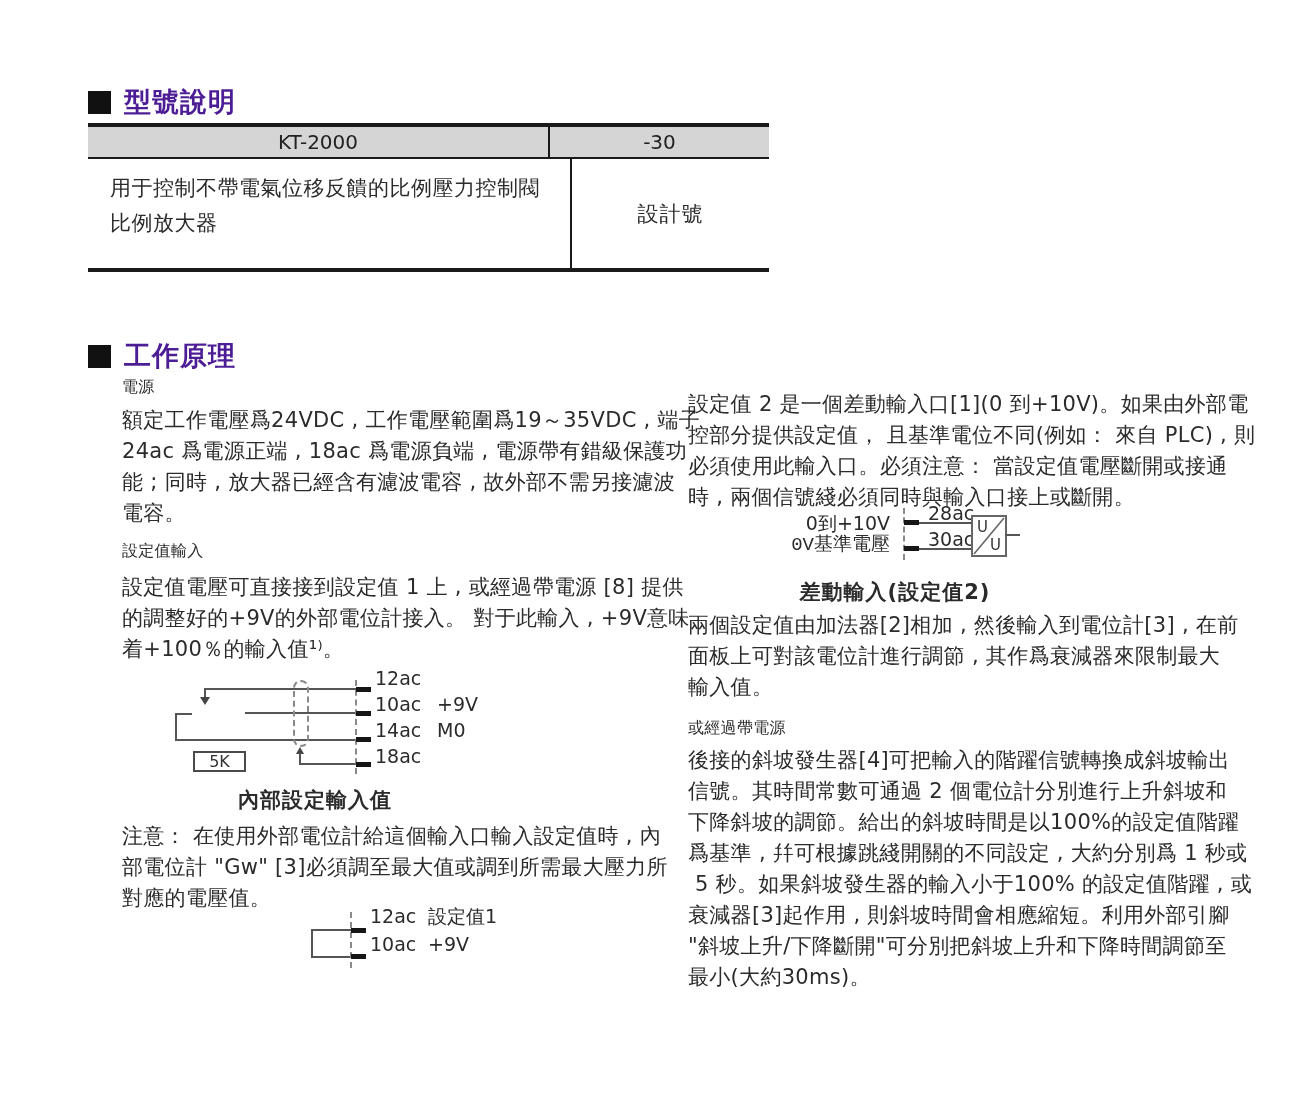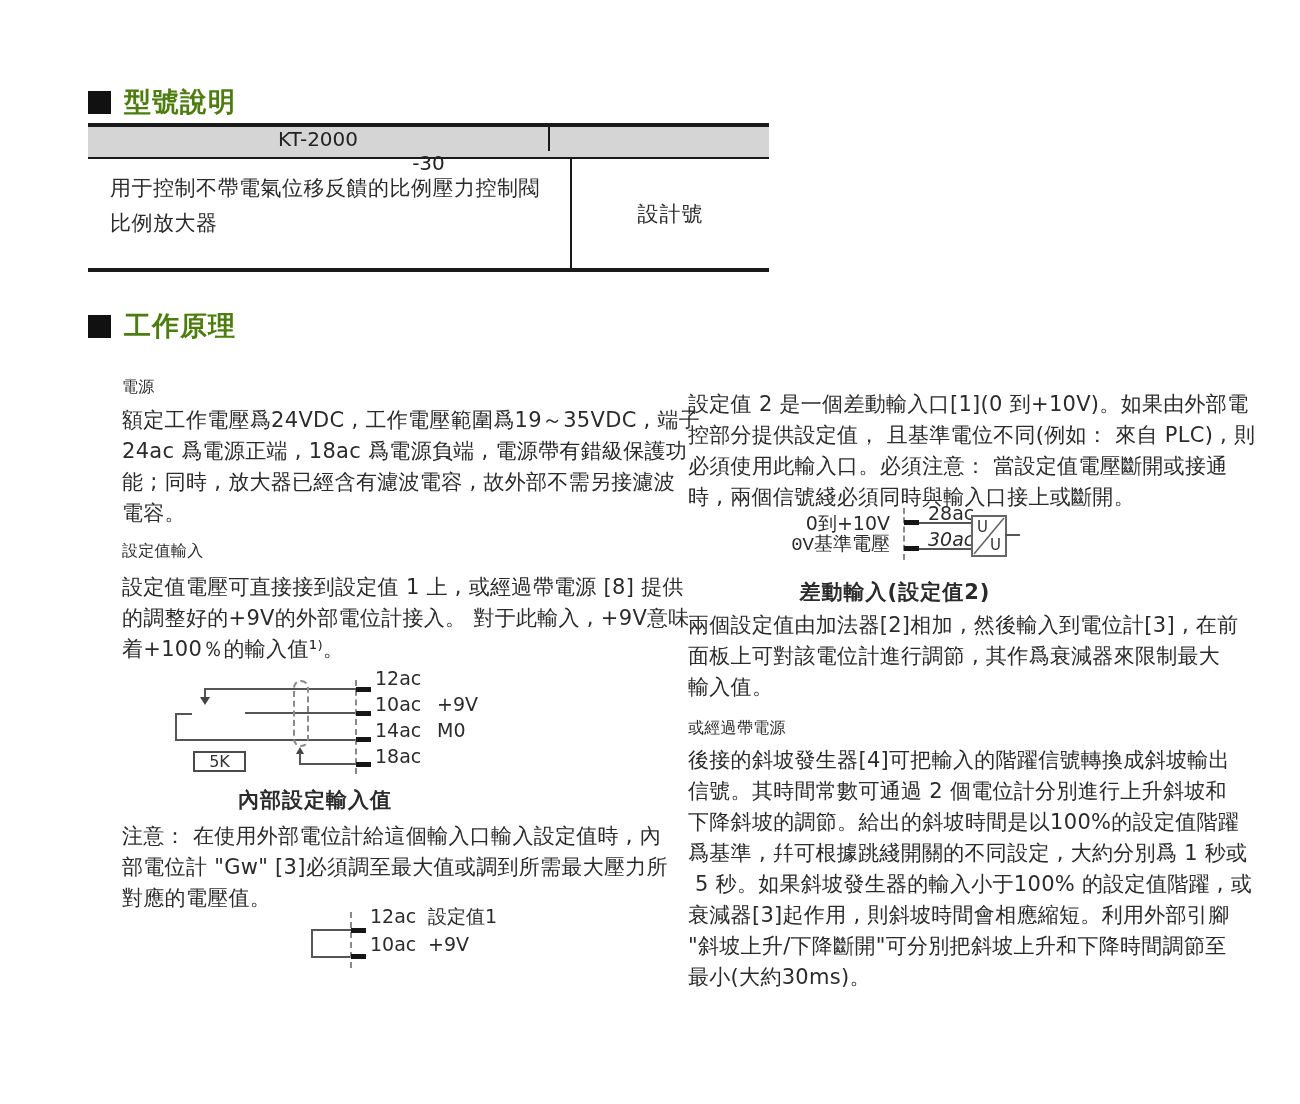--- a/index.html
+++ b/index.html
@@ -1,27 +1,27 @@
 <!DOCTYPE html>
 <html><head>
 <meta charset="utf-8">
 <style>
   html,body{margin:0;padding:0;background:#ffffff;}
   .page{position:relative;width:1300px;height:1104px;background:#fff;overflow:hidden;
         font-family:"DejaVu Sans",sans-serif;color:#2b2b2b;}
   .section-title{position:absolute;display:flex;align-items:center;gap:13px;
-        font-size:27px;font-weight:600;letter-spacing:1px;color:#4d7c0f;}
+        font-size:27px;font-weight:600;letter-spacing:1px;color:#4c1d95;}
   .sq{width:23px;height:23px;background:#111;flex:0 0 auto;}
   .para{position:absolute;font-size:21px;line-height:31px;white-space:pre;letter-spacing:.3px;}
   .subhead{position:absolute;font-size:16px;line-height:26px;letter-spacing:.3px;}
   .caption{position:absolute;font-size:21px;text-align:center;letter-spacing:1px;font-weight:bold;}
   
   .spec-table{position:absolute;left:88px;top:123px;width:681px;
         border-top:4px solid #1a1a1a;border-bottom:4px solid #1a1a1a;}
-  .spec-header{display:flex;height:30px;background:#d5d5d5;border-bottom:2px solid #1a1a1a;flex-direction:column;}
+  .spec-header{display:flex;height:30px;background:#d5d5d5;border-bottom:2px solid #1a1a1a;}
   .spec-body{display:flex;height:109px;}
   .cell-l{width:460px;border-right:2px solid #1a1a1a;}
   .cell-r{flex:1;}
   .hc{display:flex;align-items:center;justify-content:center;font-size:20px;color:#222;}
   .desc{padding:12px 0 0 22px;font-size:21px;line-height:35px;letter-spacing:.5px;}
   .mid{display:flex;align-items:center;justify-content:center;font-size:21px;letter-spacing:1px;}
   
   .diag{position:absolute;}
   .wh{position:absolute;height:2px;background:#555;}
   .wv{position:absolute;width:2px;background:#555;}
@@ -56,21 +56,21 @@
     </div>
     <div class="spec-body">
       <div class="cell-l desc">
         <div>用于控制不帶電氣位移反饋的比例壓力控制閥</div>
         <div>比例放大器</div>
       </div>
       <div class="cell-r mid">設計號</div>
     </div>
   </div>
 
-  <div class="section-title" style="left:88px;top:308px;">
+  <div class="section-title" style="left:88px;top:338px;">
     <span class="sq"></span>
     <span>工作原理</span>
   </div>
 
   <div class="subhead" style="left:122px;top:374px;">電源</div>
   <div class="para" style="left:122px;top:405px;">額定工作電壓爲24VDC , 工作電壓範圍爲19～35VDC , 端子
 24ac 爲電源正端 , 18ac 爲電源負端 , 電源帶有錯級保護功
 能 ; 同時 , 放大器已經含有濾波電容 , 故外部不需另接濾波
 電容。</div>
 
@@ -130,21 +130,21 @@
 
   <div class="diag" style="left:790px;top:503px;width:340px;height:70px;">
     <div class="dlabel" style="left:0px;top:10px;width:100px;text-align:right;">0到+10V</div>
     <div class="dlabel" style="left:0px;top:32px;width:100px;text-align:right;font-family:Liberation Mono, monospace;">0V基準電壓</div>
     <div class="dashv" style="left:113px;top:5px;height:52px;"></div>
     <div class="tbar" style="left:114px;top:17px;"></div>
     <div class="tbar" style="left:114px;top:43px;"></div>
     <div class="wh" style="left:129px;top:19px;width:52px;"></div>
     <div class="wh" style="left:129px;top:45px;width:52px;"></div>
     <div class="dlabel" style="left:138px;top:0px;">28ac</div>
-    <div class="dlabel" style="left:138px;top:26px;font-style:italic;">30ac</div>
+    <div class="dlabel" style="left:138px;top:26px;">30ac</div>
     <div class="diffbox" style="left:181px;top:12px;width:32px;height:38px;">
       <svg width="32" height="38">
           <line x1="1" y1="37" x2="31" y2="1" stroke="#666" stroke-width="1.6"></line>
         </svg>
       <span class="uletter" style="left:4px;top:1px;">U</span>
       <span class="uletter" style="right:4px;bottom:1px;">U</span>
     </div>
     <div class="wh" style="left:215px;top:31px;width:15px;"></div>
   </div>
   <div class="caption" style="left:790px;top:578px;width:210px;">差動輸入(設定值2)</div>

